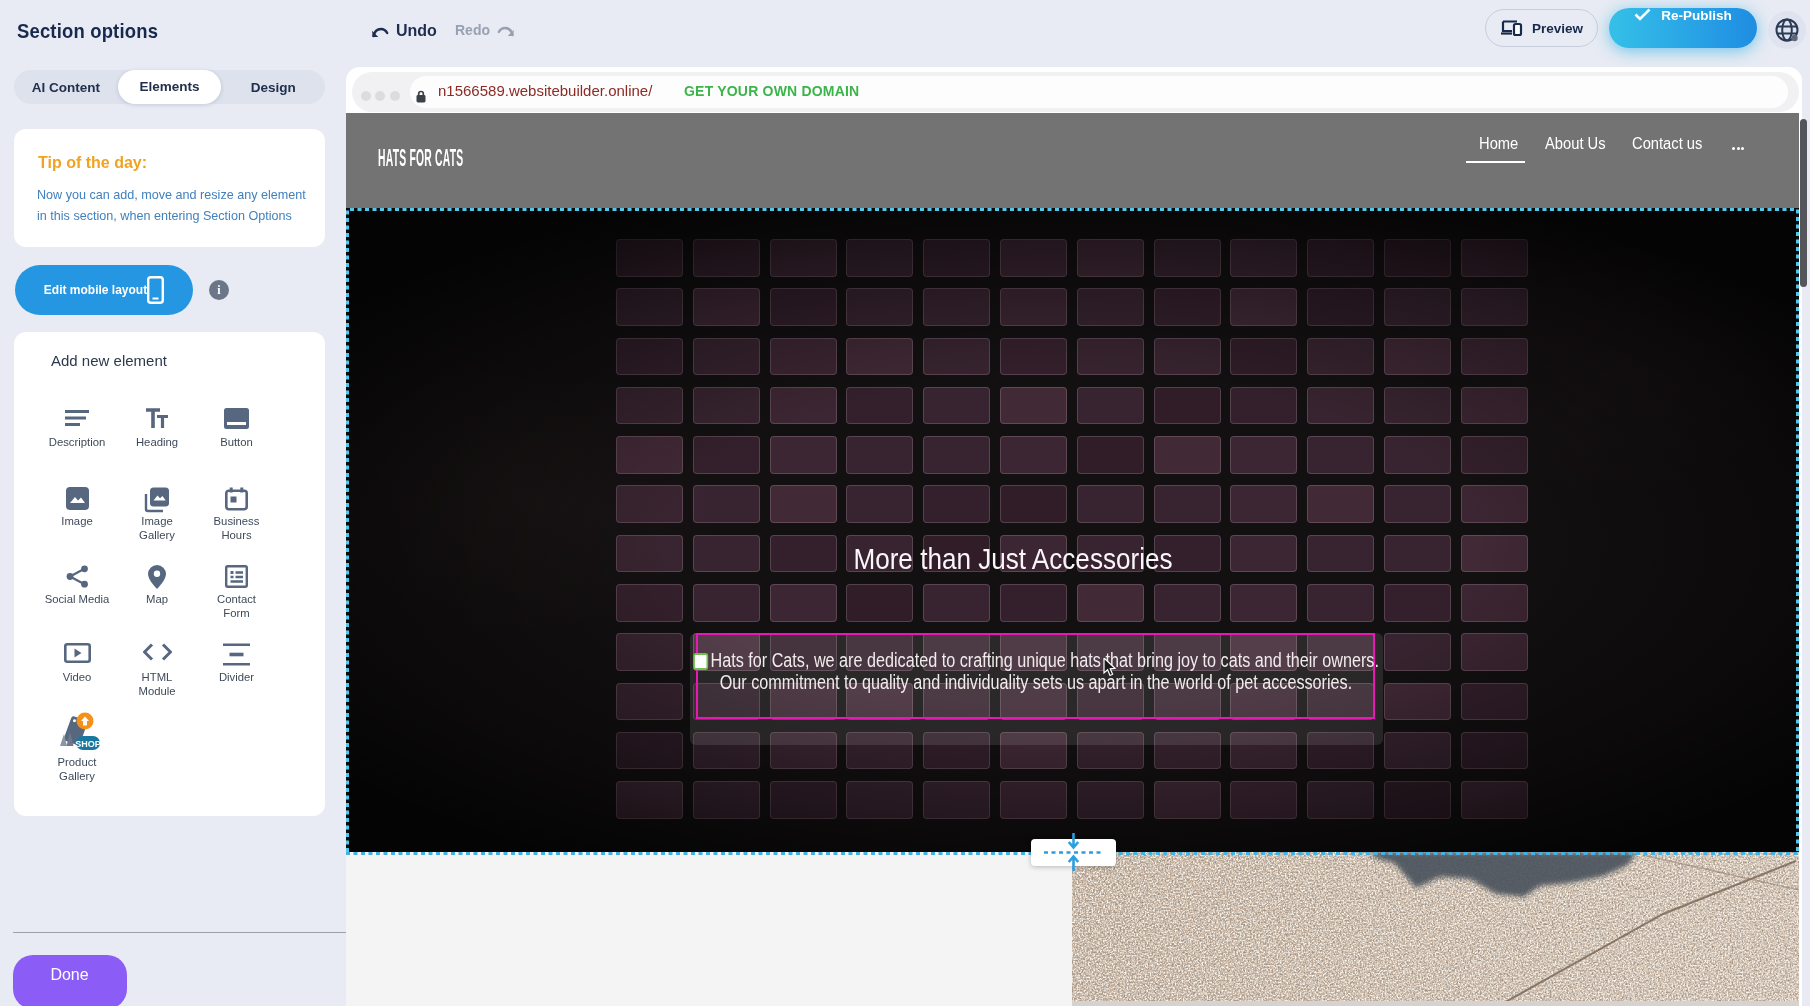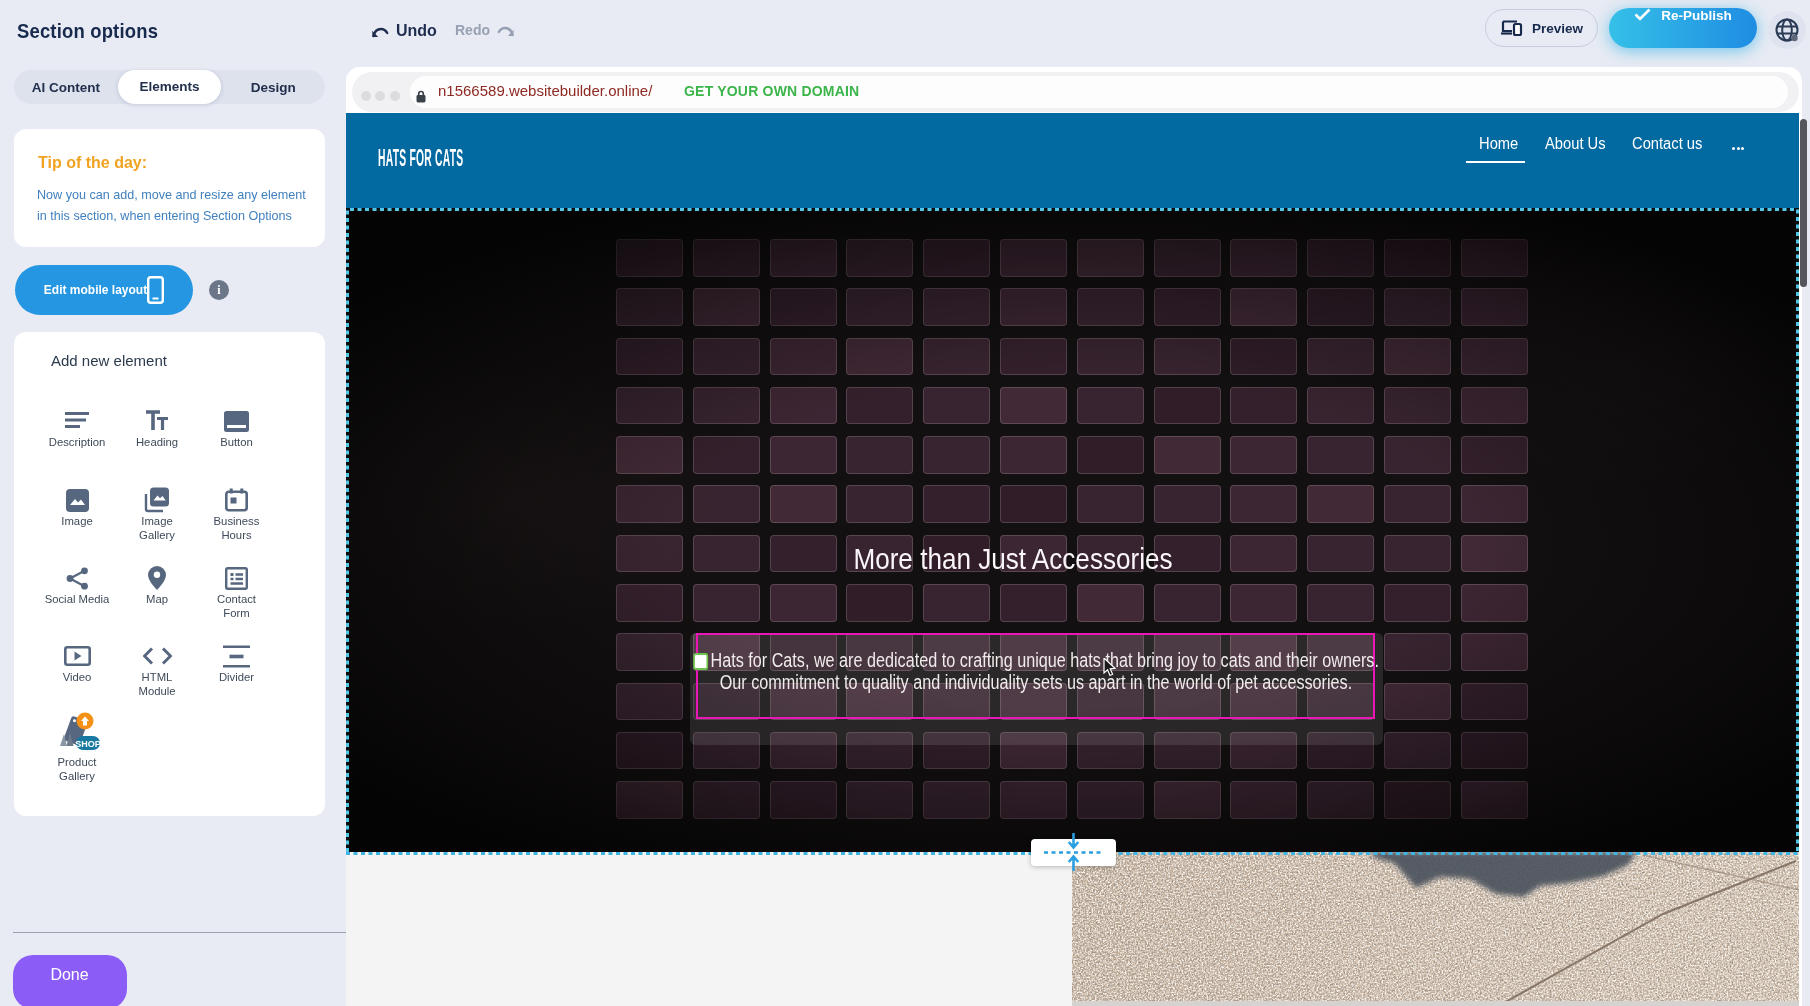--- a/index.html
+++ b/index.html
@@ -20,34 +20,34 @@
 #tabs .tab { flex:1; text-align:center; font-size:13.5px; font-weight:bold; color:#22304d; }
 #tabs .active { background:#fff; border-radius:17px; height:34px; line-height:34px; box-shadow:0 1px 4px rgba(40,60,100,0.18); }
 #tipcard { left:14px; top:129px; width:311px; height:118px; background:#fff; border-radius:12px; }
 #tipcard h3 { position:absolute; left:24px; top:25px; font-size:16px; color:#f0a321; }
 #tipcard p { position:absolute; left:23px; top:56px; width:290px; font-size:12.6px; line-height:20.5px; color:#4180be; white-space:nowrap; }
 #btn-mobile { left:15px; top:265px; width:178px; height:50px; border-radius:25px; background:#2596e1; display:flex; align-items:center; justify-content:center; color:#fff; font-size:12px; font-weight:bold; }
 #info-i { left:209px; top:280px; width:20px; height:20px; border-radius:50%; background:#6b7689; color:#fff; font-size:12px; font-weight:bold; text-align:center; line-height:20px; font-family:"Liberation Serif",serif; }
 #elcard { left:14px; top:332px; width:311px; height:484px; background:#fff; border-radius:12px; }
 #elcard h4 { position:absolute; left:37px; top:20px; font-size:15px; font-weight:normal; color:#2b3a4d; }
 .el { position:absolute; width:80px; text-align:center; }
-.el .ic { height:26px; display:flex; align-items:center; justify-content:center; }
+.el .ic { height:26px; display:flex; justify-content:center; }
 .el .lb { margin-top:2px; font-size:11.3px; line-height:13.5px; color:#3e4a59; }
 #divline { left:13px; top:931.5px; width:333px; height:1.5px; background:#9aa0ac; }
 #btn-done { left:12.5px; top:955px; width:114px; height:54px; border-radius:20px; background:#8b5cf6; color:#fff; font-size:16px; font-weight:normal; text-align:center; line-height:39px; }
 
 
 #canvas { left:346px; top:67px; width:1456px; height:939px; background:#fff; border-radius:14px 14px 0 0; }
 #chrome { position:absolute; left:6px; top:5px; width:1447px; height:40px; background:#f1f1f3; border-radius:20px; }
 #chrome .dot { position:absolute; top:19px; width:10px; height:10px; border-radius:50%; background:#dcdcdf; }
 #urlpill { position:absolute; left:58px; top:4px; width:1378px; height:32px; background:#fdfdfd; border-radius:16px; }
 #urltext { position:absolute; left:86px; top:10px; font-size:15px; color:#8d2a23; }
 #getdom { position:absolute; left:332px; top:11px; font-size:14px; font-weight:bold; color:#3bb54a; letter-spacing:0.2px; }
 
-#header { position:absolute; left:0; top:46px; width:1453px; height:95px; background:#0369a1; }
+#header { position:absolute; left:0; top:46px; width:1453px; height:95px; background:#737373; }
 #logo { position:absolute; left:32px; top:32px; color:#fff; font-size:23px; font-weight:bold; transform:scaleX(0.45); transform-origin:left; letter-spacing:0.5px; white-space:nowrap; }
 .nav { position:absolute; top:22px; color:#fff; font-size:16px; transform:scaleX(0.92); transform-origin:left top; }
 #nav-home-u { position:absolute; left:1120px; top:47.5px; width:59px; height:2.5px; background:#fff; }
 
 #hero { position:absolute; left:0; top:141px; width:1453px; height:644px; background:#131011; overflow:hidden; }
 #tiles { position:absolute; left:270px; top:31px; width:912px; height:580px; display:grid; grid-template-columns:repeat(12,67px); grid-template-rows:repeat(12,37.6px); column-gap:9.8px; row-gap:11.7px; }
 #tiles div { background:#382430; border:1px solid rgba(255,235,245,0.17); border-radius:4px; }
 #tiles div:nth-child(3n) { background:#3d2633; }
 #tiles div:nth-child(5n) { background:#34202c; }
 #tiles div:nth-child(7n) { background:#412936; }

